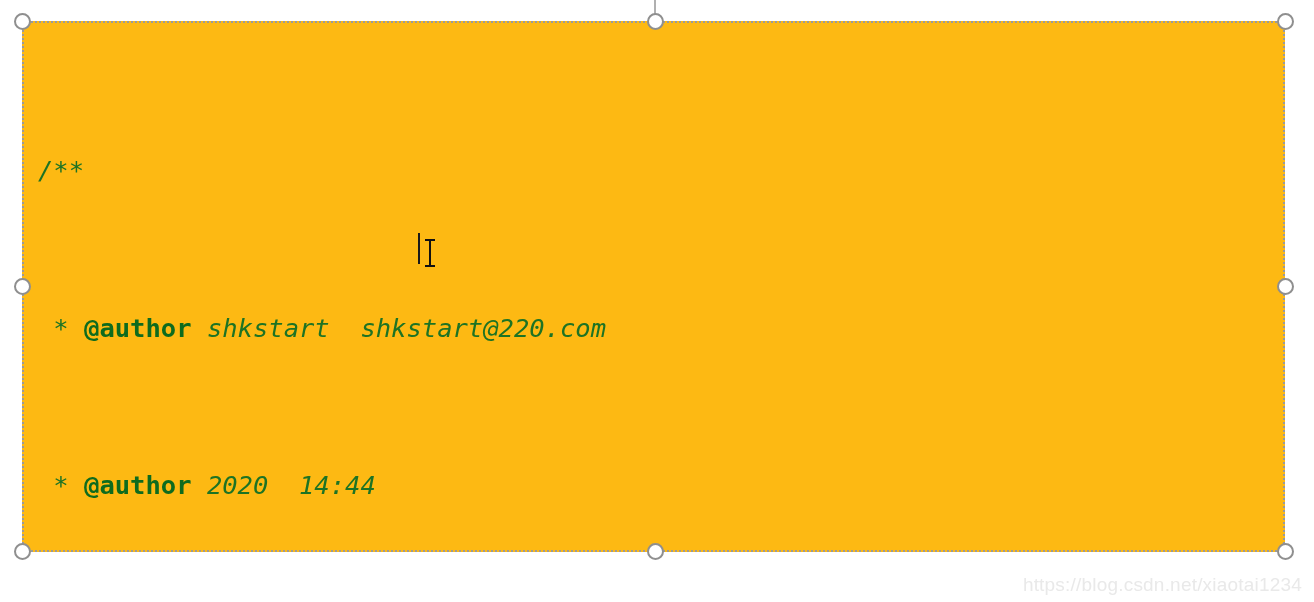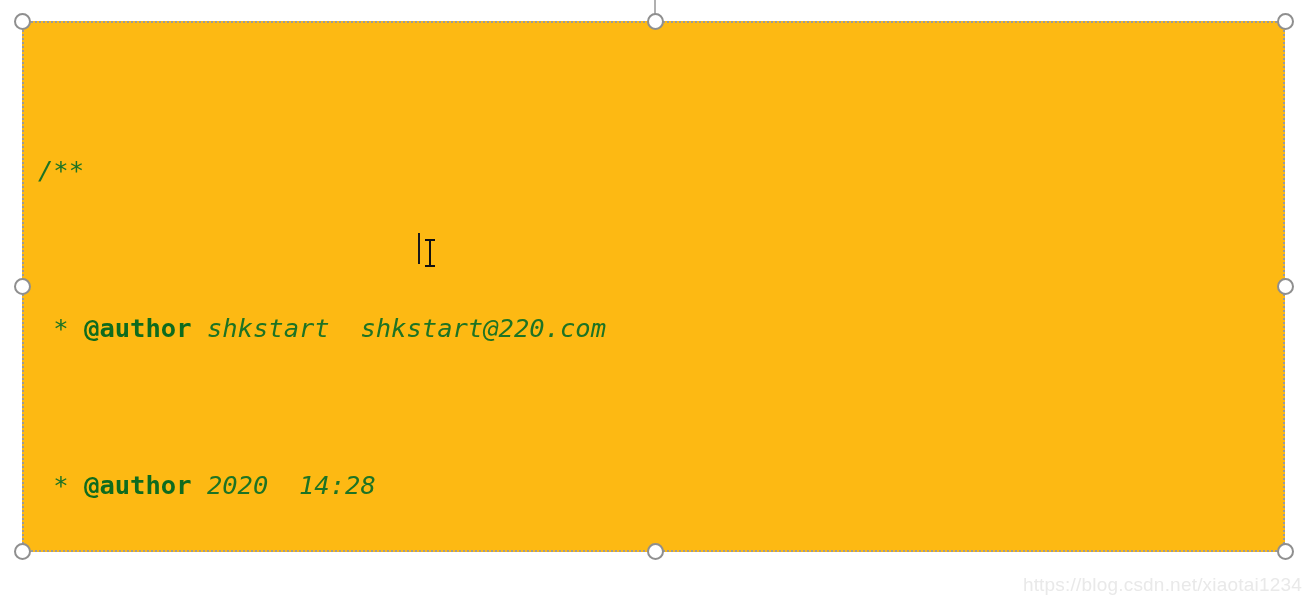--- a/index.html
+++ b/index.html
@@ -115,21 +115,21 @@
 <body>
 
 <div id="code-object">
 
   <div id="code-text">
 
     <span class="ln"><span class="cmt">/**</span></span>
 
     <span class="ln"><span class="cmt"> * </span><span class="cmt-tag">@author</span><span class="cmt"> shkstart  shkstart@220.com</span></span>
 
-    <span class="ln"><span class="cmt"> * </span><span class="cmt-tag">@author</span><span class="cmt"> 2020  14:28</span></span>
+    <span class="ln"><span class="cmt"> * </span><span class="cmt-tag">@author</span><span class="cmt"> 2020  14:44</span></span>
 
     
 
     
 
     
 
     
 
     

